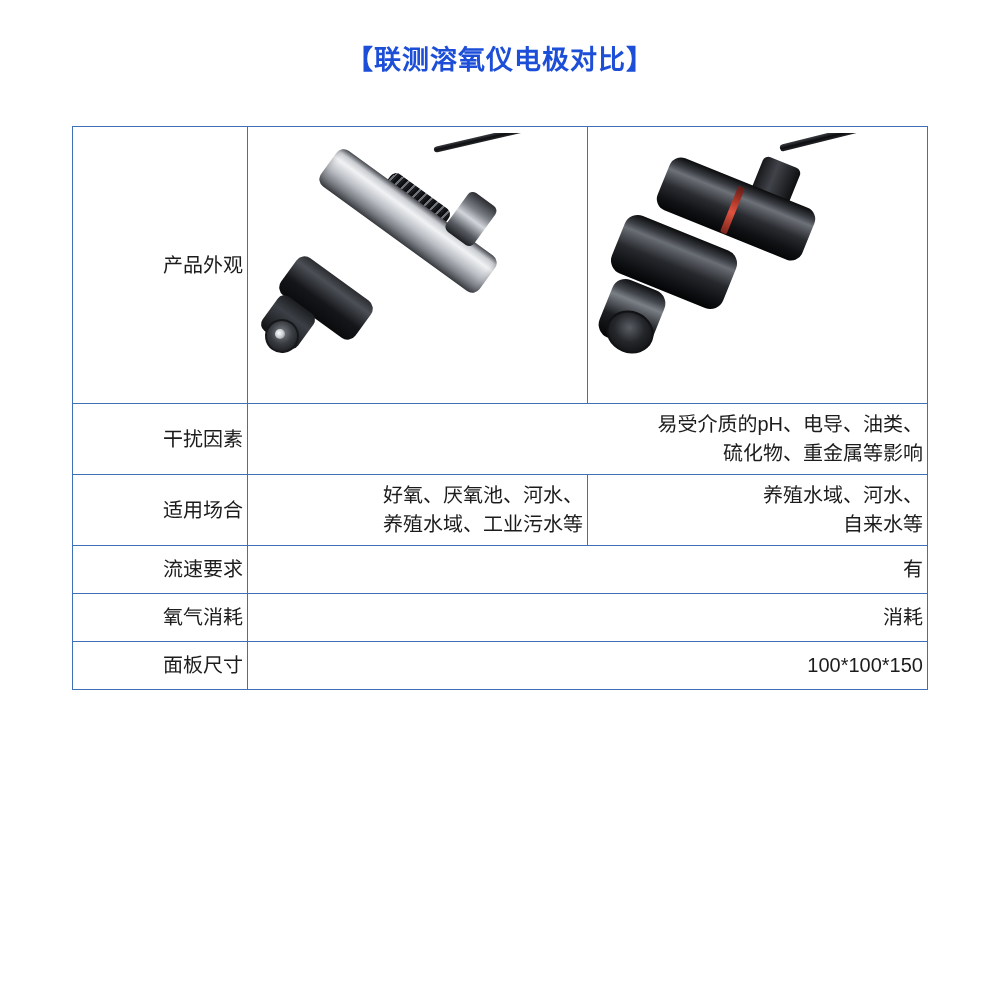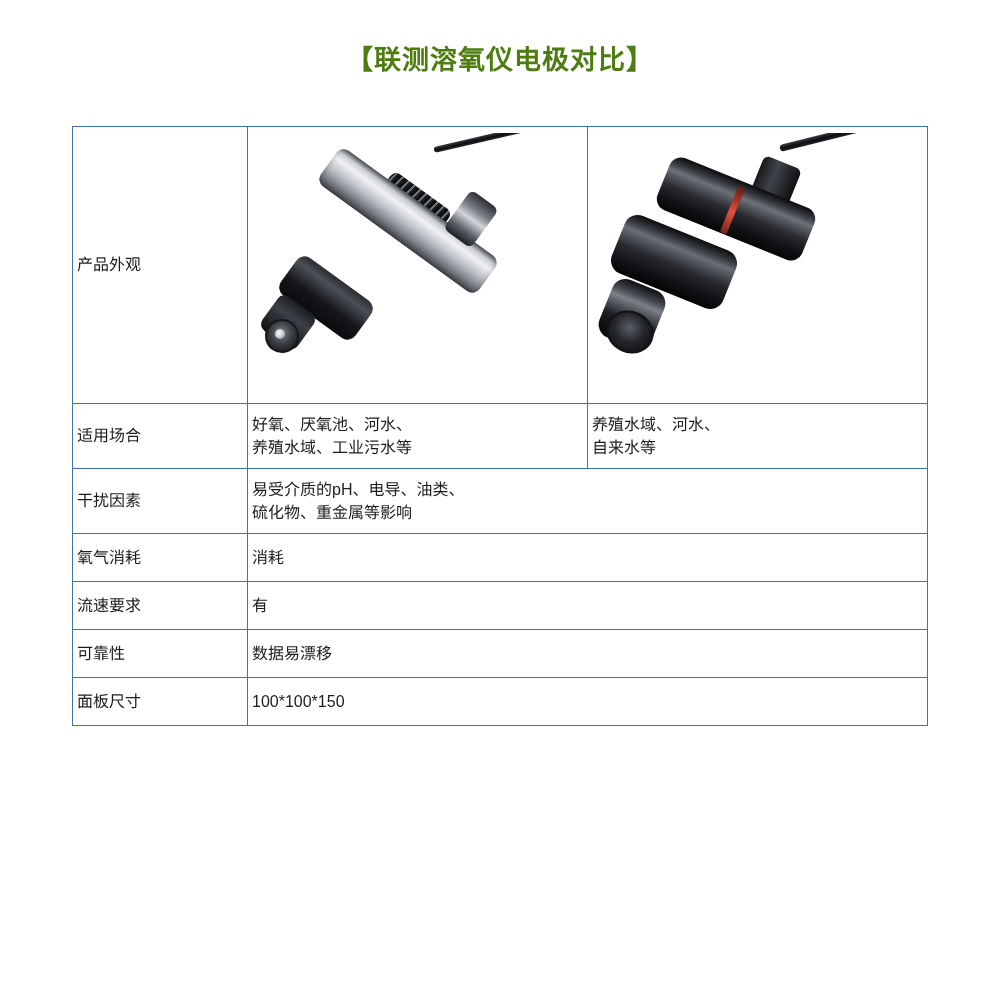--- a/index.html
+++ b/index.html
@@ -19,43 +19,43 @@
   .page {
     width: 1000px;
     height: 989px;
     position: relative;
     background: #ffffff;
   }
   .page-title {
     text-align: center;
     font-size: 27px;
     font-weight: bold;
-    color: #4d7c0f;
+    color: #1d4ed8;
     letter-spacing: 1px;
     padding-top: 44px;
     padding-bottom: 0;
     line-height: 1.2;
   }
   .table-wrap {
     position: absolute;
     left: 72px;
     top: 126px;
     width: 856px;
   }
   table.compare {
     border-collapse: collapse;
     width: 856px;
     table-layout: fixed;
     border: 1px solid #3f6fb5;
   }
   table.compare td {
     border: 1px solid #3f6fb5;
-    text-align: left;
+    text-align: right;
     vertical-align: middle;
-    font-size: 16px;
+    font-size: 20px;
     color: #1c1c1c;
     padding: 6px 4px;
     line-height: 1.45;
   }
   td.label {
     width: 166px;
     font-size: 17px;
   }
   td.cell {
     font-size: 17px;
@@ -311,45 +311,41 @@
                 <div class="p2-face"></div>
               </div>
             </div>
           </td>
         </tr>
 
 
 
 
         <tr class="row-h-3">
+          <td class="label">干扰因素</td>
+          <td class="cell multiline" colspan="2">易受介质的pH、电导、油类、<br>硫化物、重金属等影响</td>
+        </tr>
+
+        <tr class="row-h-3">
           <td class="label">适用场合</td>
           <td class="cell multiline">好氧、厌氧池、河水、<br>养殖水域、工业污水等</td>
           <td class="cell multiline">养殖水域、河水、<br>自来水等</td>
         </tr>
 
-        <tr class="row-h-3">
-          <td class="label">干扰因素</td>
-          <td class="cell multiline" colspan="2">易受介质的pH、电导、油类、<br>硫化物、重金属等影响</td>
+        <tr class="row-h-2">
+          <td class="label">流速要求</td>
+          <td class="cell" colspan="2">有</td>
         </tr>
 
         <tr class="row-h-2">
           <td class="label">氧气消耗</td>
           <td class="cell" colspan="2">消耗</td>
         </tr>
 
-        <tr class="row-h-2">
-          <td class="label">流速要求</td>
-          <td class="cell" colspan="2">有</td>
-        </tr>
-
-
-        <tr class="row-h-2">
-          <td class="label">可靠性</td>
-          <td class="cell" colspan="2">数据易漂移</td>
-        </tr>
+
 
 
 
         <tr class="row-h-2">
           <td class="label">面板尺寸</td>
           <td class="cell" colspan="2">100*100*150</td>
         </tr>
 
       </tbody>
     </table>

